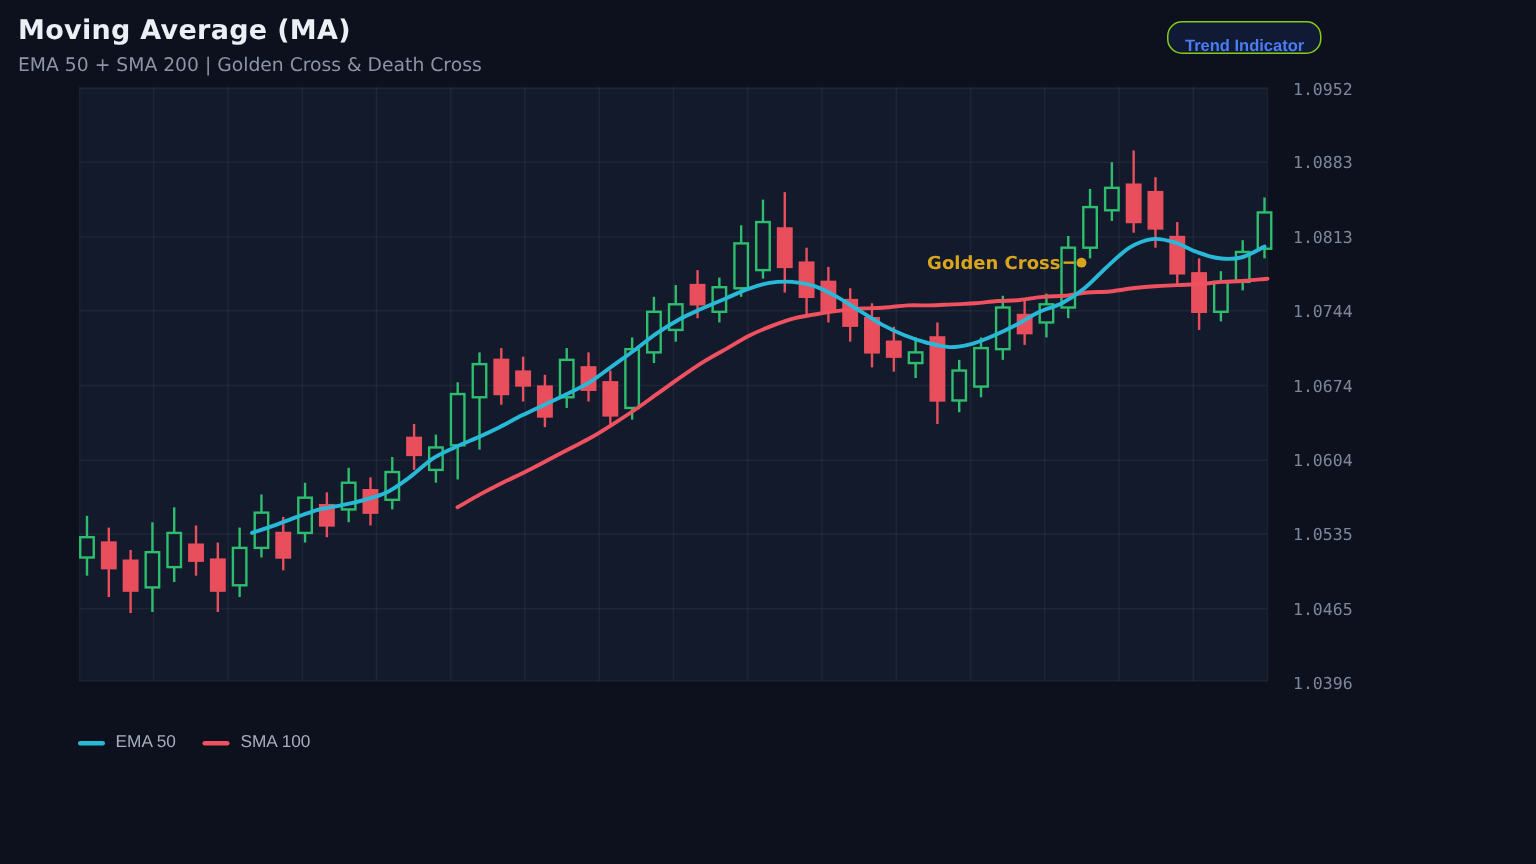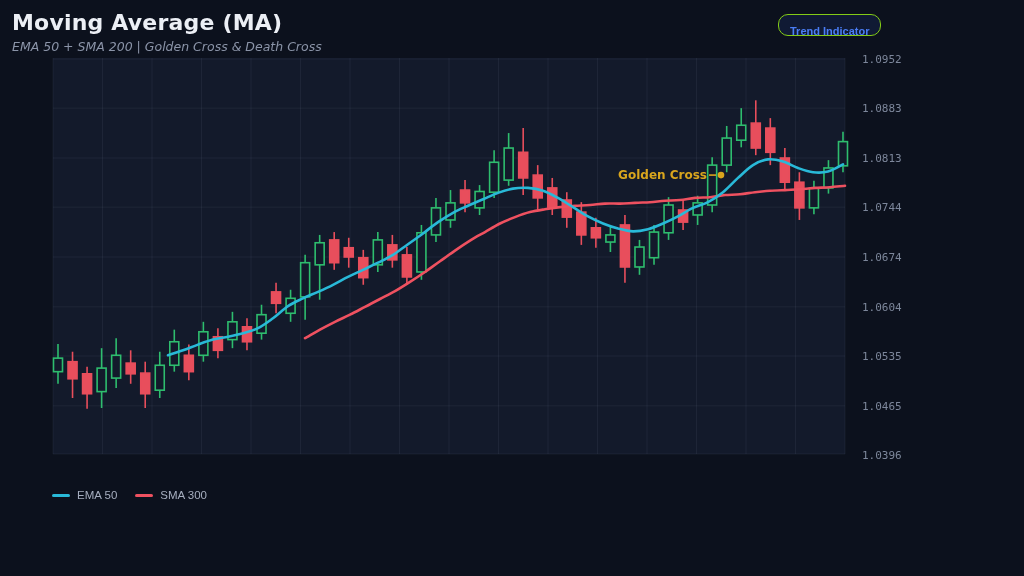--- a/index.html
+++ b/index.html
@@ -4,24 +4,24 @@
 <style>
   html,body{margin:0;padding:0;}
   body{
     width:1024px;height:576px;overflow:hidden;position:relative;
     background:#0c111d;
     font-family:"DejaVu Sans","Liberation Sans",sans-serif;
   }
   .panel{position:absolute;inset:0;}
   .header{position:absolute;left:12px;top:10px;}
   .title{
-    margin:0;font-size:22px;font-weight:bold;color:#eceff5;letter-spacing:.2px;
+    margin:0;font-size:18px;font-weight:bold;color:#eceff5;letter-spacing:.2px;
   }
   .subtitle{
-    margin-top:4px;font-size:12.5px;color:#8b94a8;font-style:italic;
+    margin-top:4px;font-size:12.5px;color:#8b94a8;
   }
   .badge{
     position:absolute;left:778px;top:14px;box-sizing:border-box;
     height:20px;padding:10px 11px;border-radius:10px;
     background:rgba(38,70,160,.18);border:1px solid #84cc16;
     color:#4a7df5;font-size:11px;font-weight:bold;
     font-family:Liberation Sans, sans-serif;
     cursor:pointer;line-height:12px;
   }
   #chart{position:absolute;left:0;top:0;}
@@ -317,17 +317,17 @@
       </g>
     </svg>
 
   <div class="legend">
     <div class="legend-item">
       <span class="swatch" style="background: rgb(41, 185, 216);"></span>
       <span>EMA 50</span>
     </div>
     <div class="legend-item">
       <span class="swatch" style="background: rgb(239, 81, 96);"></span>
-      <span>SMA 300</span>
+      <span>SMA 100</span>
     </div>
   </div>
 
 </div>
 
 </body></html>

